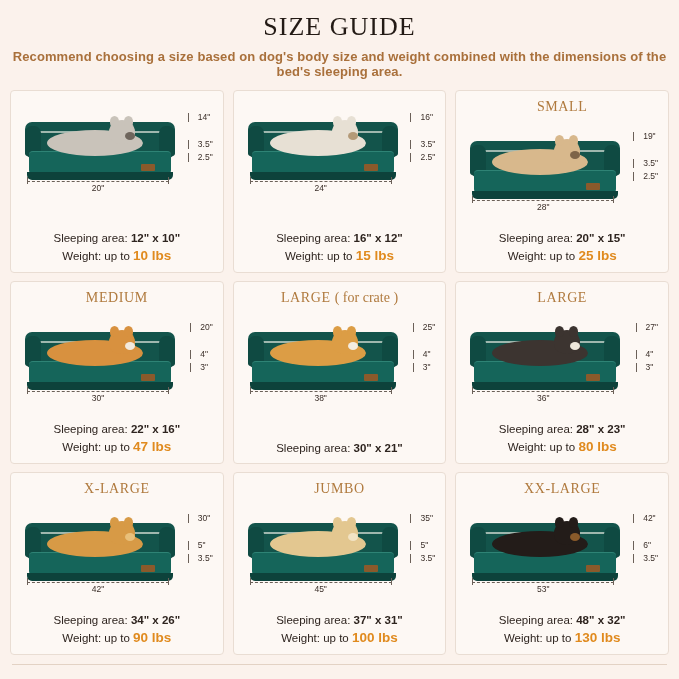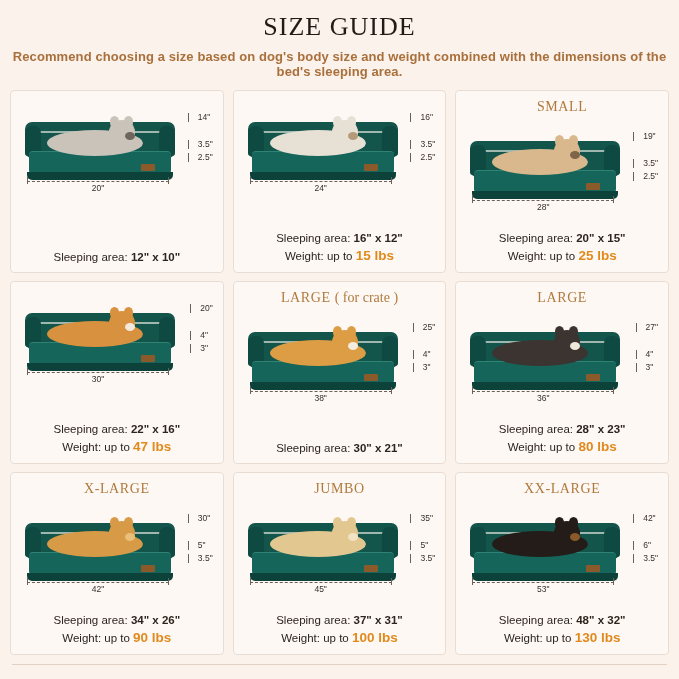--- a/index.html
+++ b/index.html
@@ -312,20 +312,23 @@
       <div class="width-line">
         <div class="rule"></div>
         <span>20"</span>
       </div>
     </div>
 
     <div class="specs">
       <div>
         <span>Sleeping area: </span><span class="val">12" x 10"</span>
       </div>
+      <div>
+        <span>Weight: up to </span><span class="big">10 lbs</span>
+      </div>
     </div>
   </div>
       <div class="card">
 
     <div class="illus">
       <div class="bed">
         <div class="backrest"></div>
         <div class="piping"></div>
         <div class="bolster-l"></div>
         <div class="bolster-r"></div>
@@ -423,20 +426,24 @@
     <div class="specs">
       <div>
         <span>Sleeping area: </span><span class="val">20" x 15"</span>
       </div>
       <div>
         <span>Weight: up to </span><span class="big">25 lbs</span>
       </div>
     </div>
   </div>
       <div class="card">
+    <div class="card-title">
+      <span>MEDIUM</span>
+      <span class="sub"></span>
+    </div>
 
     <div class="illus">
       <div class="bed">
         <div class="backrest"></div>
         <div class="piping"></div>
         <div class="bolster-l"></div>
         <div class="bolster-r"></div>
         <div class="cushion"></div>
         <div class="base"></div>
         <div class="tag"></div>

